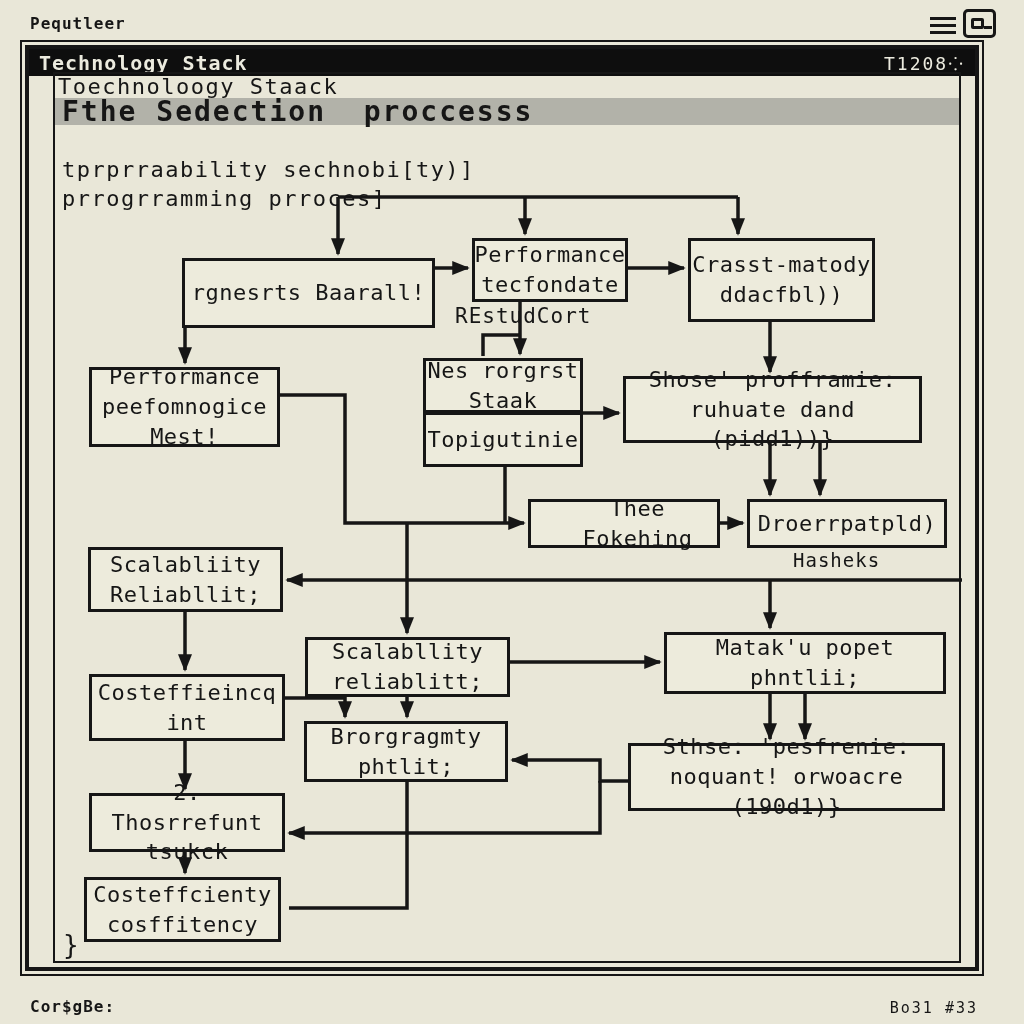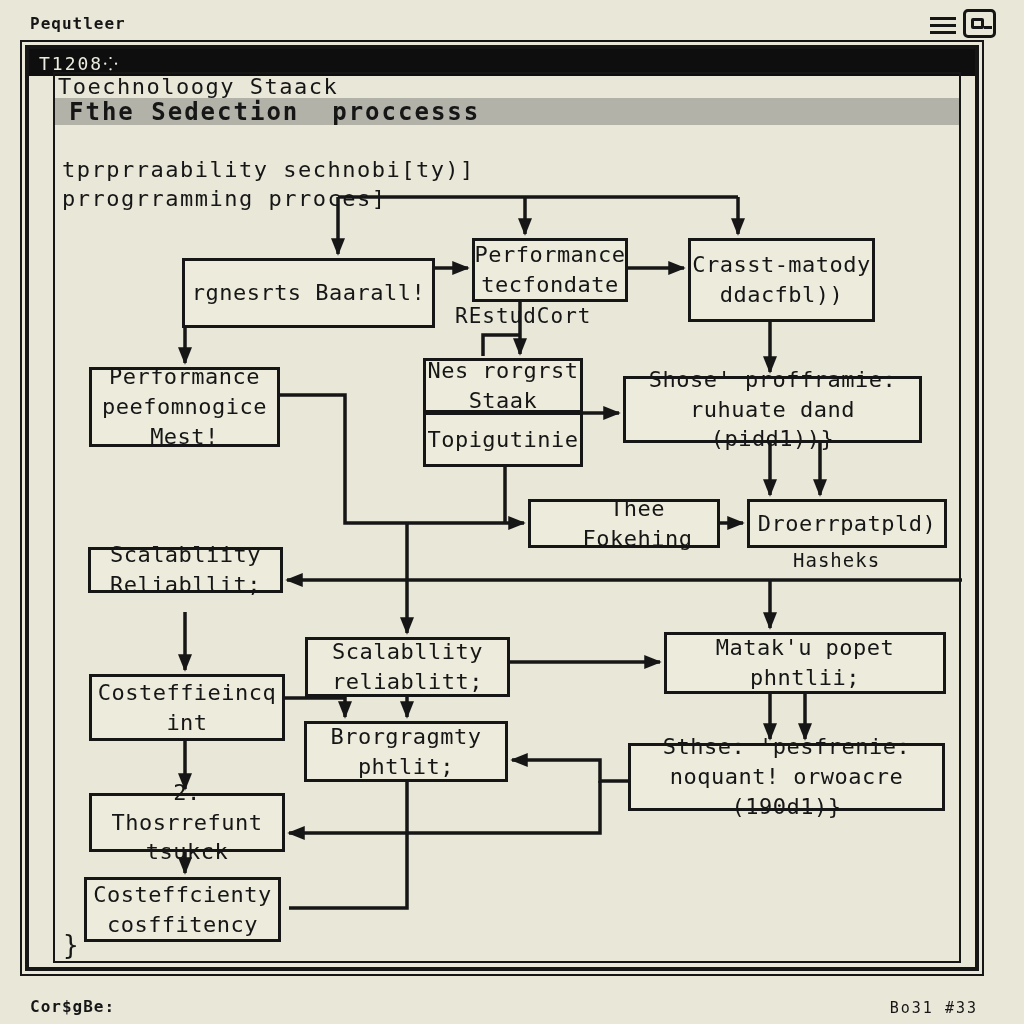--- a/index.html
+++ b/index.html
@@ -26,21 +26,21 @@
   .titlebar{height:27px;background:var(--tb);color:var(--tbtext);display:flex;justify-content:space-between;align-items:center;padding:0 10px;}
   .titlebar .t-left{font-size:20px;font-weight:bold;letter-spacing:1px;}
   .titlebar .t-right{font-size:18px;letter-spacing:2px;}
   .status-left{position:absolute;left:30px;top:997px;font-size:16px;font-weight:bold;letter-spacing:1px;}
   .status-right{position:absolute;right:46px;top:999px;font-size:15px;letter-spacing:2px;}
   
   #overlay{position:absolute;inset:0;z-index:2;}
   .content-frame{position:absolute;left:53px;top:72px;width:908px;height:891px;border:2px solid var(--ink);}
   .hdr{position:absolute;font-size:22px;letter-spacing:1.5px;white-space:pre;}
   .hl-bar{position:absolute;left:55px;top:98px;width:904px;height:27px;background:var(--hl);display:flex;align-items:center;}
-  .hl-bar span{font-size:24px;font-weight:bold;letter-spacing:2px;white-space:pre;padding-left:14px;}
+  .hl-bar span{font-size:28px;font-weight:bold;letter-spacing:2px;white-space:pre;padding-left:7px;}
   .free-label{position:absolute;font-size:21px;letter-spacing:1px;white-space:pre;}
   svg#edges-svg{position:absolute;inset:0;width:1024px;height:1024px;}
   svg#edges-svg polyline{fill:none;stroke:var(--ink);stroke-width:3.5;}
   #nodes-layer .node{
     position:absolute;border:3px solid var(--ink);background:var(--box);
     display:flex;align-items:center;justify-content:center;text-align:center;
     white-space:pre-line;font-size:22px;line-height:1.35;letter-spacing:0.5px;
   }
 </style>
 </head>
@@ -53,20 +53,21 @@
     <i></i>
   </div>
 <div class="display-icon">
   <div class="scr"></div>
   <div class="bar"></div>
 </div>
 
 <div class="win-outer">
   <div class="win-inner">
     <div class="titlebar">
+      <span class="t-left">Technology Stack</span>
       <span class="t-right">T1208⁘</span>
     </div>
   </div>
 </div>
 
 <div class="status-left">Cor$gBe:</div>
 <div class="status-right">Bo31 #33</div>
 
 <div id="overlay">
   <div class="content-frame"></div>
@@ -125,21 +126,21 @@
       <div class="node" style="left: 89px; top: 367px; width: 191px; height: 80px;">Performance
 peefomnogice
 Mest!</div>
       <div class="node" style="left: 423px; top: 358px; width: 160px; height: 55px;">Nes rorgrst
 Staak</div>
       <div class="node" style="left: 423px; top: 412px; width: 160px; height: 55px;">Topigutinie</div>
       <div class="node" style="left: 623px; top: 376px; width: 299px; height: 67px;">Shose' profframie:
 ruhuate dand (pidd1))}</div>
       <div class="node" style="left: 528px; top: 499px; width: 192px; height: 49px; padding-left: 27px;">Thee Fokehing</div>
       <div class="node" style="left: 747px; top: 499px; width: 200px; height: 49px;">Droerrpatpld)</div>
-      <div class="node" style="left: 88px; top: 547px; width: 195px; height: 46px;">Scalabliity
+      <div class="node" style="left: 88px; top: 547px; width: 195px; height: 65px;">Scalabliity
 Reliabllit;</div>
       <div class="node" style="left: 305px; top: 637px; width: 205px; height: 60px;">Scalabllity
 reliablitt;</div>
       <div class="node" style="left: 664px; top: 632px; width: 282px; height: 62px;">Matak'u popet
 phntlii;</div>
       <div class="node" style="left: 89px; top: 674px; width: 196px; height: 67px;">Costeffieincq
 int</div>
       <div class="node" style="left: 304px; top: 721px; width: 204px; height: 61px;">Brorgragmty
 phtlit;</div>
       <div class="node" style="left: 628px; top: 743px; width: 317px; height: 68px;">Sthse: 'pesfrenie:

